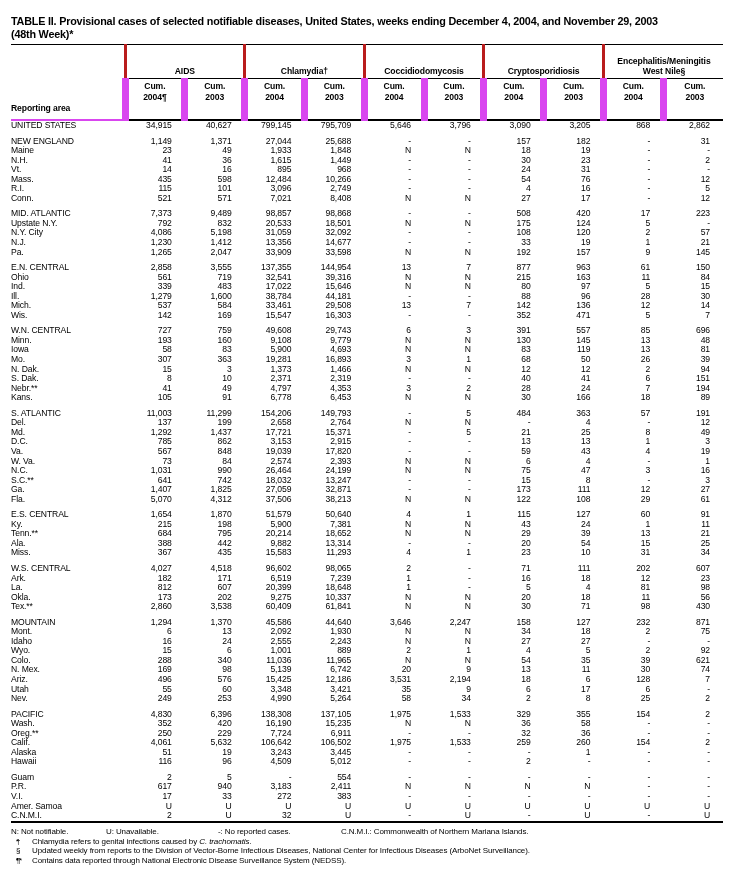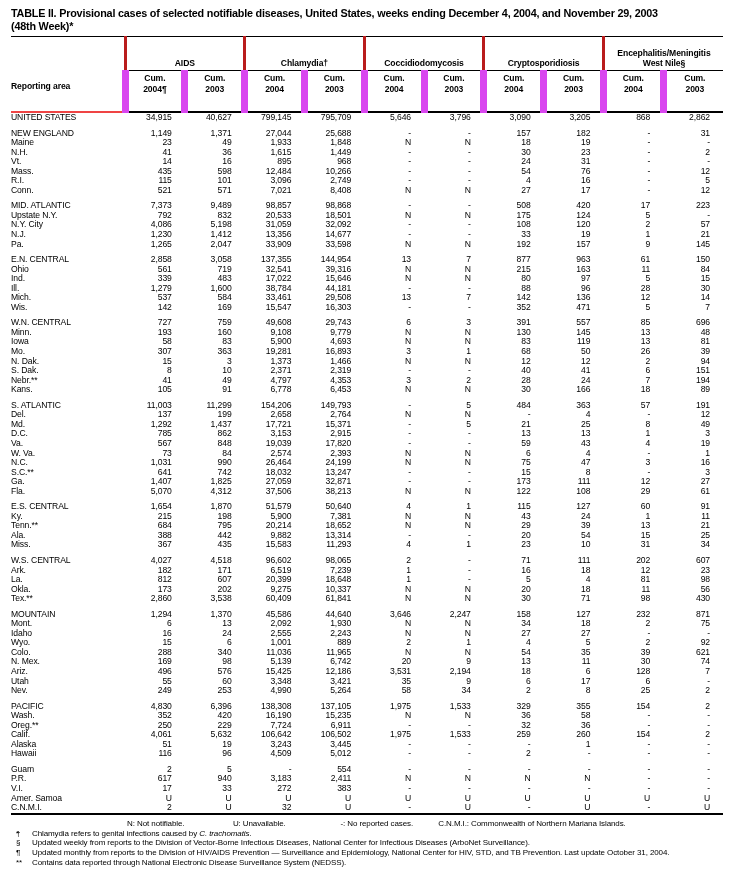--- a/index.html
+++ b/index.html
@@ -1,31 +1,31 @@
 <!DOCTYPE html>
 <html><head>
 <meta charset="utf-8">
 <style>
   html,body{margin:0;padding:0;background:#fff;}
   body{width:733px;height:891px;overflow:hidden;color:#000;
        font-family:"Liberation Sans",sans-serif;-webkit-font-smoothing:antialiased;}
   .page{padding:7px 10px 0 11px;}
-  .title{font-weight:bold;font-size:10.8px;line-height:13px;letter-spacing:-0.2px;}
+  .title{font-weight:bold;font-size:10.8px;line-height:13px;letter-spacing:-0.2px;margin-top:8px;}
   table{border-collapse:collapse;table-layout:fixed;width:712px;margin-top:3px;border-bottom:2px solid #000;}
   col.c-area{width:114px;}
   col.c-num{width:59.8px;}
   thead th{font-weight:bold;font-size:8.6px;letter-spacing:-0.1px;padding:0;}
-  th.area-h{text-align:left;vertical-align:bottom;border-top:1px solid #000;border-bottom:2px solid #ef4444;padding-bottom:20px;}
+  th.area-h{text-align:left;vertical-align:bottom;border-top:1px solid #000;border-bottom:2px solid #d946ef;padding-bottom:6px;}
   th.grp{vertical-align:bottom;text-align:center;border-top:1px solid #000;border-left:3px solid #b91c1c;border-bottom:1px solid #000;height:31px;line-height:10px;padding-bottom:2px;}
   tr.sub-row th{border-left:7px solid #d946ef;border-bottom:2px solid #000;text-align:center;height:25px;line-height:10.5px;vertical-align:middle;padding-bottom:15px;}
   tbody td{font-size:8.6px;line-height:9.55px;padding:0;letter-spacing:-0.1px;white-space:nowrap;}
   td.area{text-align:left;}
   td.num{text-align:right;padding-right:13px;}
   tr.gstart td{padding-top:6px;}
-  .legend{font-size:8px;margin-top:3px;line-height:11px;letter-spacing:-0.1px;text-align:center;}
+  .legend{font-size:8px;margin-top:3px;line-height:11px;letter-spacing:-0.1px;}
   .legend span{display:inline-block;}
   .legend .li0{width:95px;}
   .legend .li1{width:112px;}
   .legend .li2{width:123px;}
   .fn{font-size:8px;line-height:9.8px;position:relative;padding-left:21px;letter-spacing:-0.1px;}
   .fn .m{position:absolute;left:5px;top:0;}
   .fn .it{font-style:italic;}
 </style>
 </head>
 <body>
@@ -238,21 +238,21 @@
           <td class="num">N</td>
           <td class="num">N</td>
           <td class="num">192</td>
           <td class="num">157</td>
           <td class="num">9</td>
           <td class="num">145</td>
         </tr>
         <tr class="gstart">
           <td class="area">E.N. CENTRAL</td>
           <td class="num">2,858</td>
-          <td class="num">3,058</td>
+          <td class="num">3,555</td>
           <td class="num">137,355</td>
           <td class="num">144,954</td>
           <td class="num">13</td>
           <td class="num">7</td>
           <td class="num">877</td>
           <td class="num">963</td>
           <td class="num">61</td>
           <td class="num">150</td>
         </tr>
         <tr>
@@ -945,16 +945,16 @@
           <td class="num">U</td>
         </tr>
       </tbody>
   </table>
 
   <div class="legend" id="legend"><span class="li0">N: Not notifiable.</span><span class="li1">U: Unavailable.</span><span class="li2">-: No reported cases.</span><span class="li3">C.N.M.I.: Commonwealth of Northern Mariana Islands.</span></div>
   <div id="footnotes">
       <div class="fn"><span class="m">*</span></div>
       <div class="fn"><span class="m">†</span><span>Chlamydia refers to genital infections caused by </span><span class="it">C. trachomatis</span><span>.</span></div>
       <div class="fn"><span class="m">§</span><span>Updated weekly from reports to the Division of Vector-Borne Infectious Diseases, National Center for Infectious Diseases (ArboNet Surveillance).</span></div>
-      <div class="fn"><span class="m">¶</span><span>Updated monthly from reports to the Division of HIV/AIDS Prevention — Surveillance and Epidemiology, National Center for HIV, STD, and TB Prevention. Last update October 31, 2004.</span></div>
+      <div class="fn"><span class="m">¶</span></div>
       <div class="fn"><span class="m">**</span><span>Contains data reported through National Electronic Disease Surveillance System (NEDSS).</span></div>
     </div>
 </div>
 
 </body></html>

